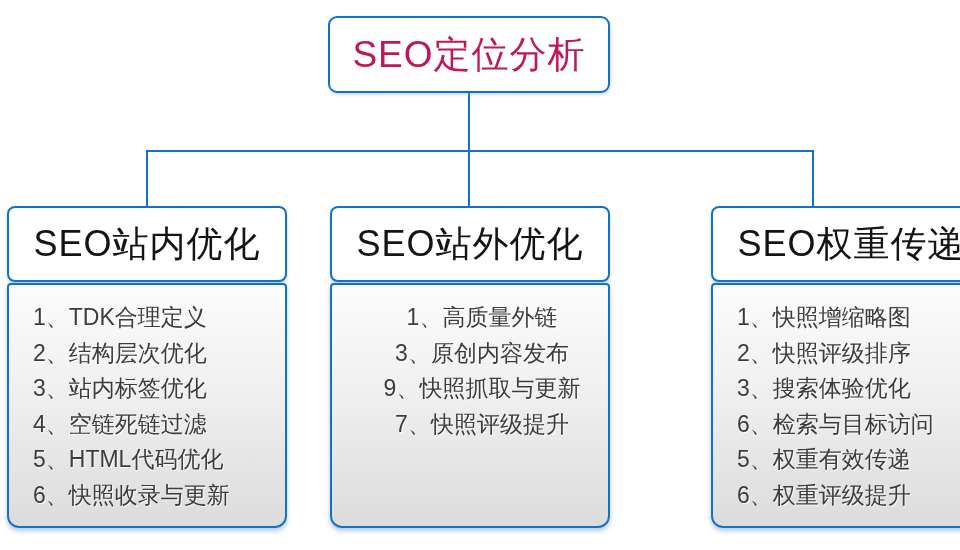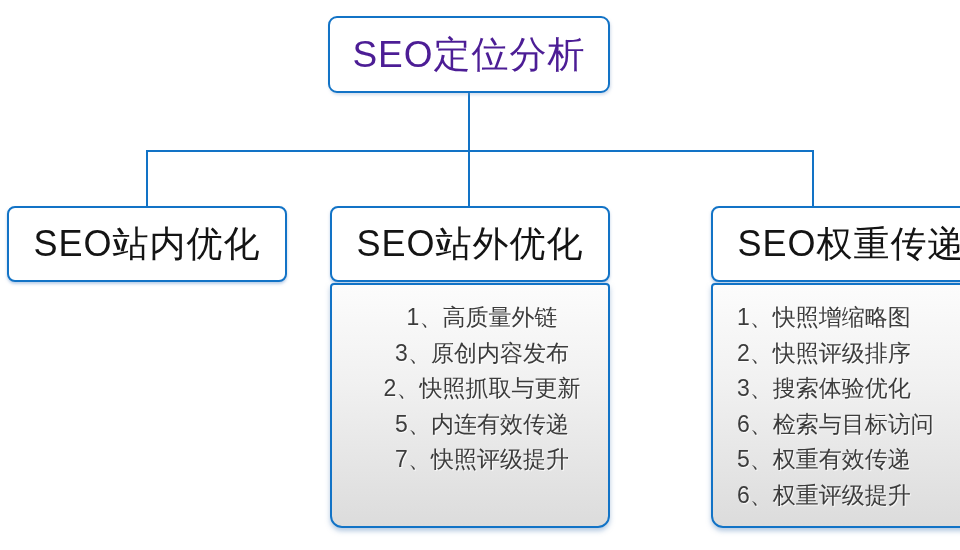--- a/index.html
+++ b/index.html
@@ -32,21 +32,21 @@
     height: 77px;
     box-sizing: border-box;
     background: #ffffff;
     border: 2px solid #1273c6;
     border-radius: 9px;
     display: flex;
     align-items: center;
     justify-content: center;
     box-shadow: 1px 2px 3px rgba(130,160,200,0.35);
     font-size: 37px;
-    color: #4c1d95;
+    color: #be185d;
     letter-spacing: 1px;
     white-space: nowrap;
   }
 
   
   .col {
     position: absolute;
     top: 206px;
     width: 280px;
   }
@@ -103,31 +103,38 @@
   <div class="line v" style="left:812px; top:150px; height:56px;"></div>
 
   <div class="root-box">
     <span>SEO定位分析</span>
   </div>
 
   <div class="col c0">
     <div class="col-header">
       <span>SEO站内优化</span>
     </div>
+    <div class="col-body">
+      <div class="item">1、TDK合理定义</div>
+      <div class="item">2、结构层次优化</div>
+      <div class="item">3、站内标签优化</div>
+      <div class="item">4、空链死链过滤</div>
+      <div class="item">5、HTML代码优化</div>
+      <div class="item">6、快照收录与更新</div>
+    </div>
   </div>
 
   <div class="col c1">
     <div class="col-header">
       <span>SEO站外优化</span>
     </div>
     <div class="col-body">
       <div class="item">1、高质量外链</div>
       <div class="item">3、原创内容发布</div>
-      <div class="item">2、快照抓取与更新</div>
-      <div class="item">5、内连有效传递</div>
+      <div class="item">9、快照抓取与更新</div>
       <div class="item">7、快照评级提升</div>
     </div>
   </div>
 
   <div class="col c2">
     <div class="col-header">
       <span>SEO权重传递</span>
     </div>
     <div class="col-body">
       <div class="item">1、快照增缩略图</div>

